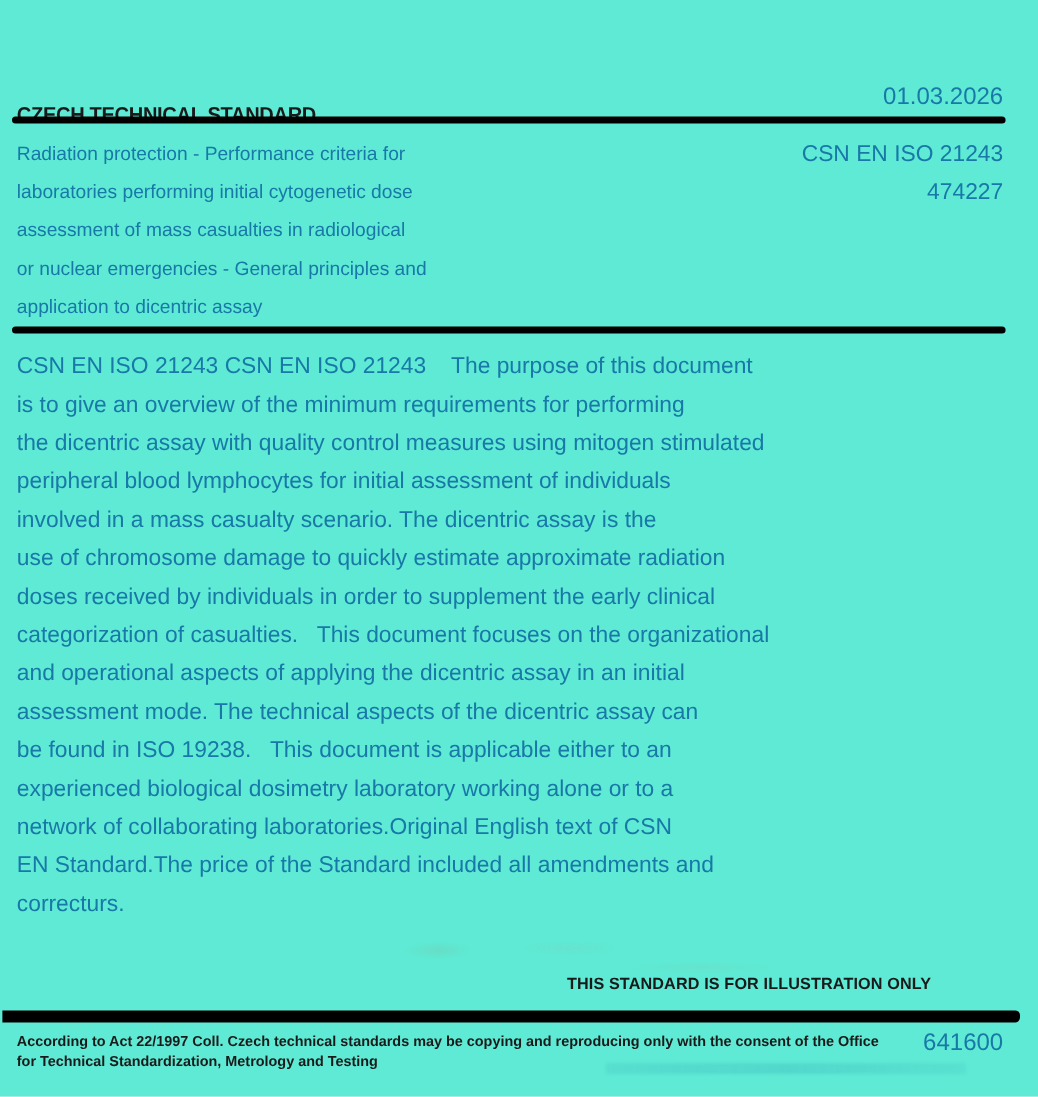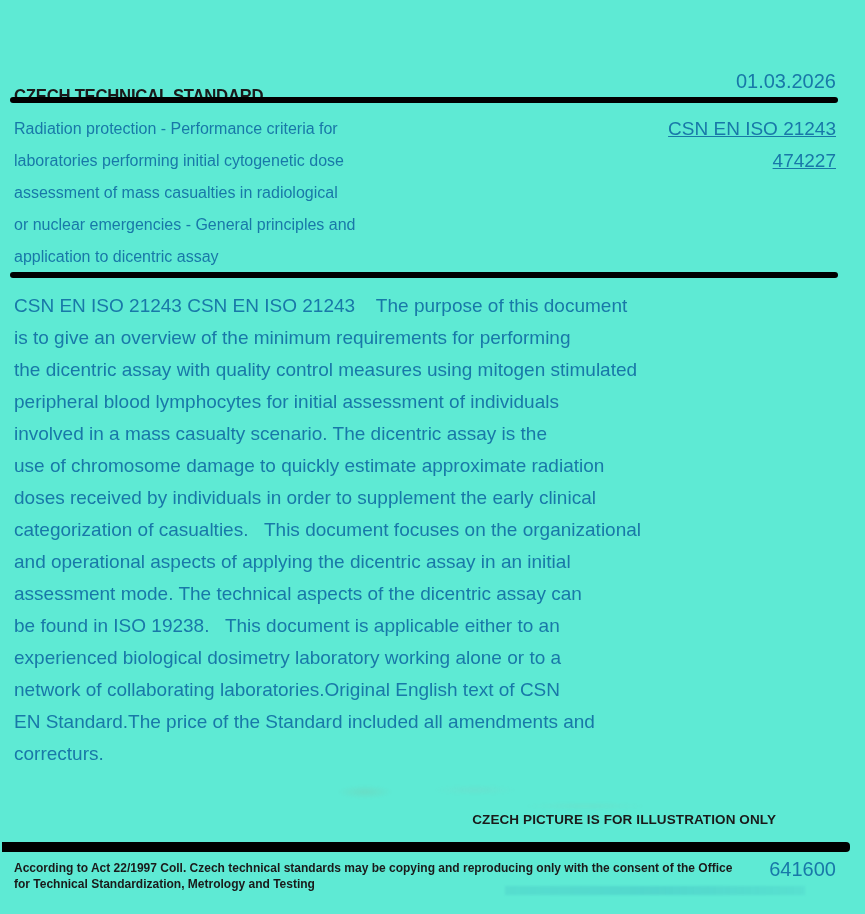--- a/index.html
+++ b/index.html
@@ -28,21 +28,21 @@
   .title-block{
     position:absolute;left:14px;top:113px;width:500px;
     font-size:16px;line-height:32px;color:#1878a8;
     white-space:pre-wrap;
   }
   .code-block{
     position:absolute;right:29px;top:113px;
     text-align:right;color:#1878a8;
     font-size:19px;line-height:32px;
   }
-  .code-block span{display:block;text-decoration:underline;}
+  .code-block span{display:block;}
   .abstract{
     position:absolute;left:14px;top:290px;width:770px;
     font-size:19px;line-height:32px;color:#1878a8;
     white-space:pre-wrap;
   }
   .watermark{
     position:absolute;left:335px;top:780px;width:330px;height:32px;
     background:
       radial-gradient(ellipse 40px 10px at 30px 12px, rgba(160,150,120,0.25), transparent 70%),
       radial-gradient(ellipse 60px 8px at 140px 10px, rgba(170,170,170,0.18), transparent 70%),
@@ -106,21 +106,21 @@
 and operational aspects of applying the dicentric assay in an initial
 assessment mode. The technical aspects of the dicentric assay can
 be found in ISO 19238.   This document is applicable either to an
 experienced biological dosimetry laboratory working alone or to a
 network of collaborating laboratories.Original English text of CSN
 EN Standard.The price of the Standard included all amendments and
 correcturs.</div>
 
   <div class="watermark"></div>
 
-  <div class="illustration-note">CZECH PICTURE IS FOR ILLUSTRATION ONLY</div>
+  <div class="illustration-note">THIS STANDARD IS FOR ILLUSTRATION ONLY</div>
 
   <div class="rule rule-3"></div>
 
   <div class="legal">
     <div>According to Act 22/1997 Coll. Czech technical standards may be copying and reproducing only with the consent of the Office</div>
     <div>for Technical Standardization, Metrology and Testing</div>
   </div>
 
   <div class="order-number">641600</div>
 

